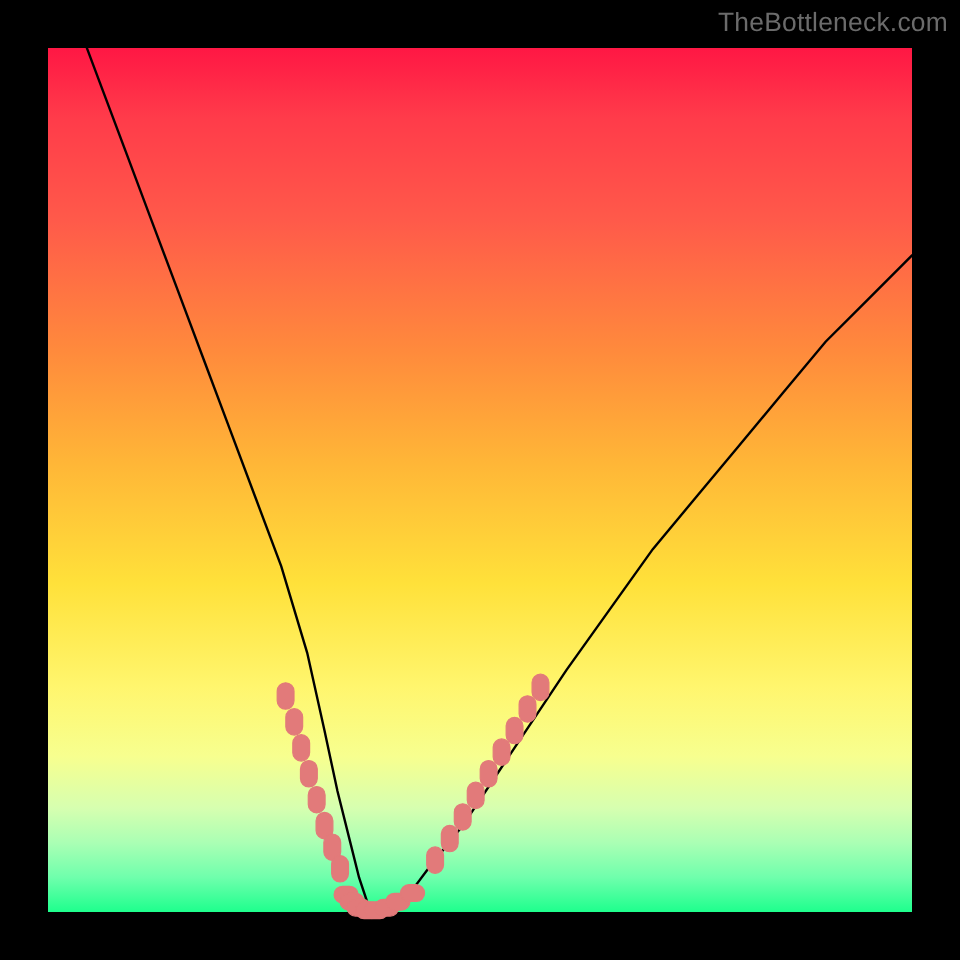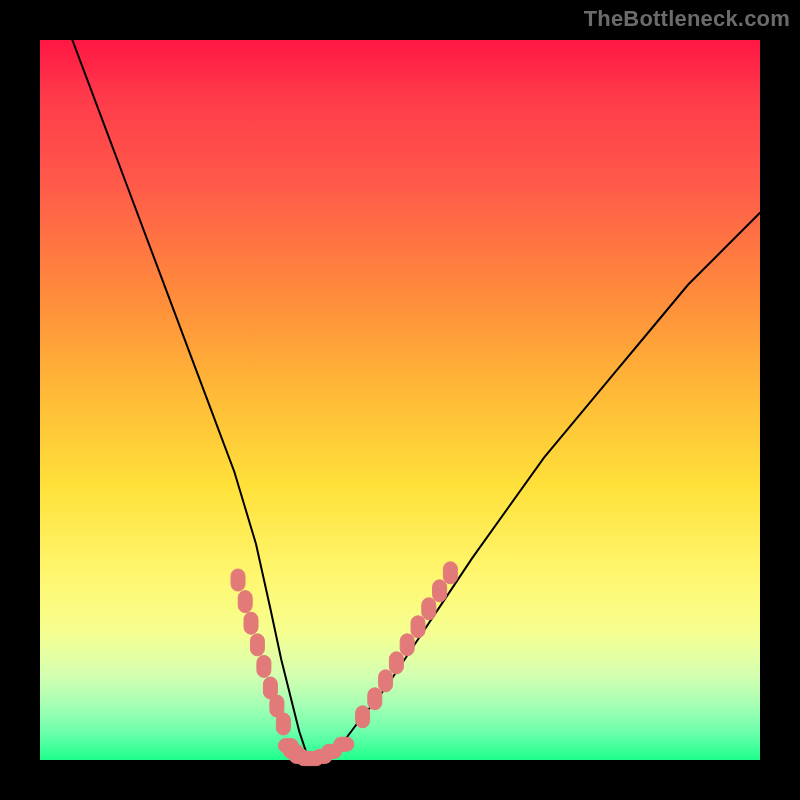--- a/index.html
+++ b/index.html
@@ -41,21 +41,21 @@
       #6fffac 96%,
       #1eff8d 100%
     );
   }
   .watermark {
     position: absolute;
     top: 6px;
     right: 10px;
     color: #6b6b6b;
     font-size: 22px;
-    font-weight: 700;
+    font-weight: 400;
     letter-spacing: 0.2px;
     user-select: none;
   }
   svg.curve {
     position: absolute;
     left: 0;
     top: 0;
     width: 720px;
     height: 720px;
     overflow: visible;

